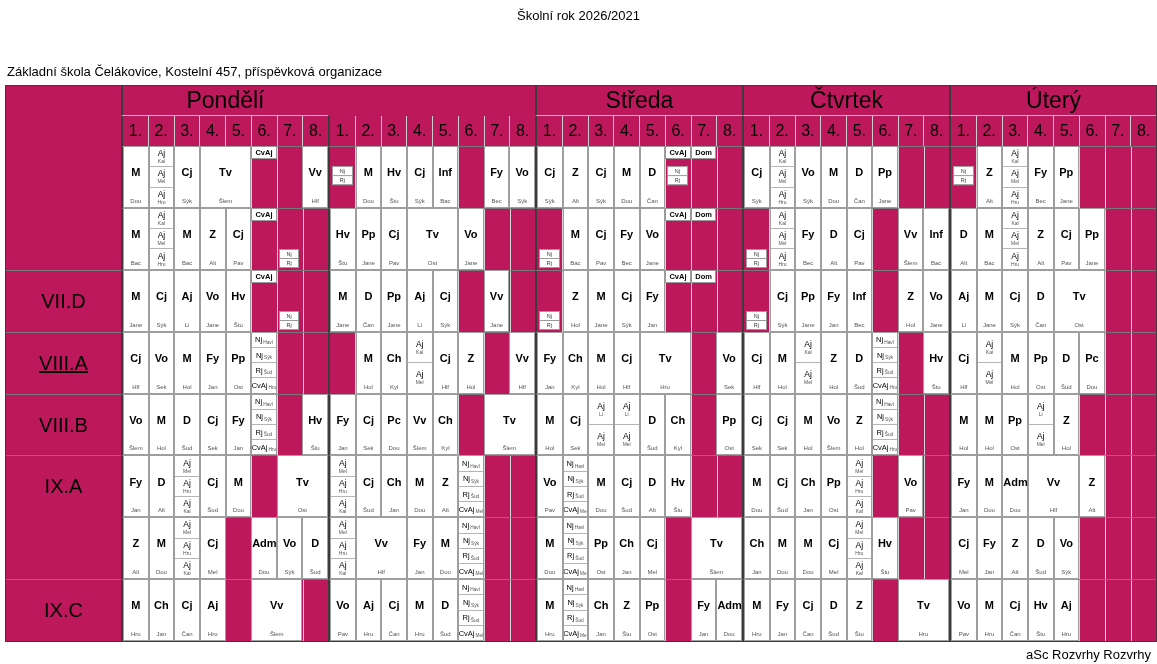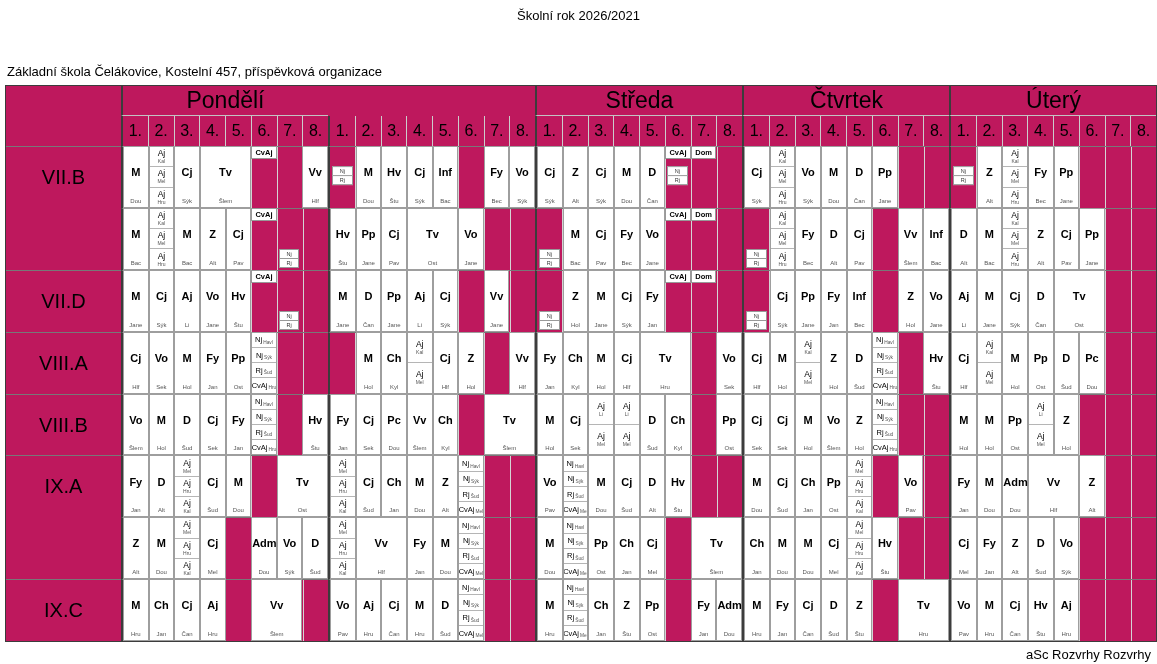--- a/index.html
+++ b/index.html
@@ -108,21 +108,20 @@
       <div class="periods" style="grid-area: 2 / 6;">
         <div class="pnum">1.</div>
         <div class="pnum">2.</div>
         <div class="pnum">3.</div>
         <div class="pnum">4.</div>
         <div class="pnum">5.</div>
         <div class="pnum">6.</div>
         <div class="pnum">7.</div>
         <div class="pnum">8.</div>
       </div>
-      <div class="clabel" style="grid-area: 3 / 1;">VII.B</div>
       <div class="daycol" style="grid-area: 3 / 2;">
         <div class="cell lesson" style="left: 0%; width: 12.5%;">
           <div class="subj">M</div>
           <div class="tea">Dou</div>
         </div>
         <div class="cell stack" style="left: 12.5%; width: 12.5%;">
           <div class="spart">
             <div class="ssub">Aj</div>
             <div class="stea">Kal</div>
           </div>
@@ -557,21 +556,21 @@
         </div>
         <div class="cell lesson" style="left: 37.5%; width: 12.5%;">
           <div class="subj">D</div>
           <div class="tea">Čan</div>
         </div>
         <div class="cell lesson" style="left: 50%; width: 25%;">
           <div class="subj">Tv</div>
           <div class="tea">Ost</div>
         </div>
       </div>
-      <div class="clabel" style="grid-area: 6 / 1;">VIII.A</div>
+      <div class="clabel" style="grid-area: 6 / 1; text-decoration: underline;">VIII.A</div>
       <div class="daycol" style="grid-area: 6 / 2;">
         <div class="cell lesson" style="left: 0%; width: 12.5%;">
           <div class="subj">Cj</div>
           <div class="tea">Hlf</div>
         </div>
         <div class="cell lesson" style="left: 12.5%; width: 12.5%;">
           <div class="subj">Vo</div>
           <div class="tea">Sek</div>
         </div>
         <div class="cell lesson" style="left: 25%; width: 12.5%;">

